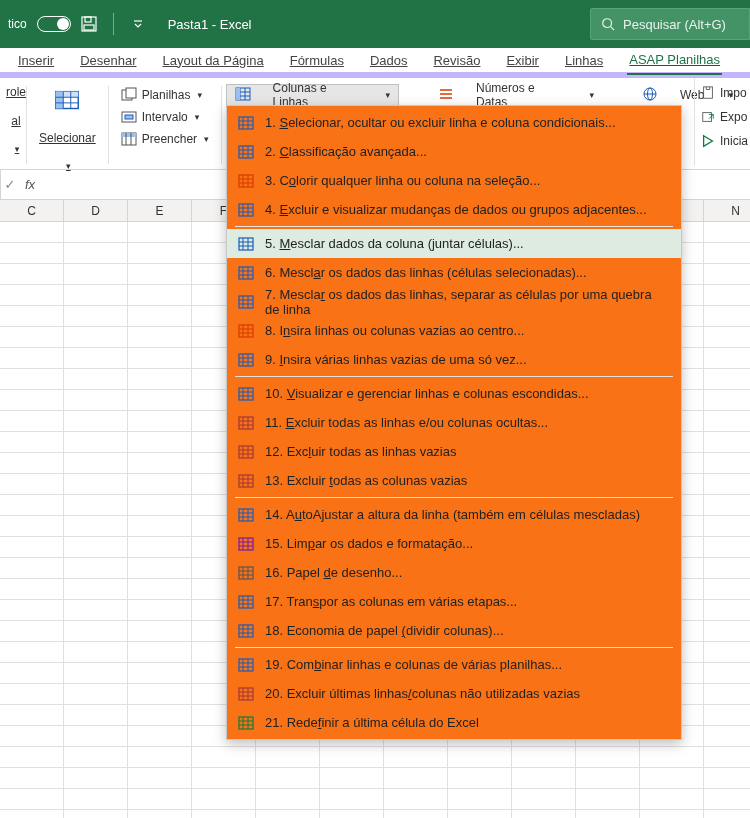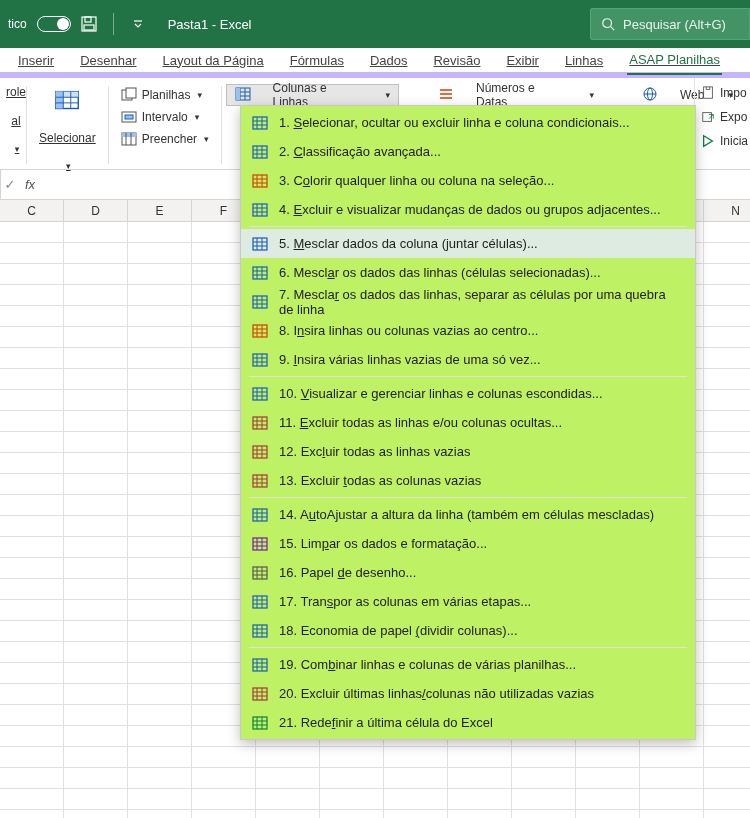--- a/index.html
+++ b/index.html
@@ -73,21 +73,21 @@
   
   .grid {
     display:grid; grid-template-columns: repeat(12, 64px);
     grid-auto-rows: 21px; background:#fff;
     font-size:12px; color:#333;
   }
   .cell { border-right:1px solid #e0e0e0; border-bottom:1px solid #e0e0e0; }
 
   
   .menu {
-    position:absolute; left:240px; top:105px; width:456px; background:#bef264;
+    position:absolute; left:226px; top:105px; width:456px; background:#f97316;
     border:1px solid #c8c8c8; box-shadow:0 4px 12px rgba(0,0,0,0.25);
     font-size:13px; color:#222; z-index:50; padding: 2px 0;
   }
   .menu .item {
     display:flex; align-items:center; gap:10px; padding: 4px 14px 4px 10px;
     cursor:pointer; height:29px;
   }
   .menu .item:hover, .menu .item.hover { background:#e6f2e9; }
   .menu .item.hover { background:#ddebe1; }
   .menu .mico { width:18px; height:18px; flex-shrink:0; display:flex; align-items:center; justify-content:center; }

